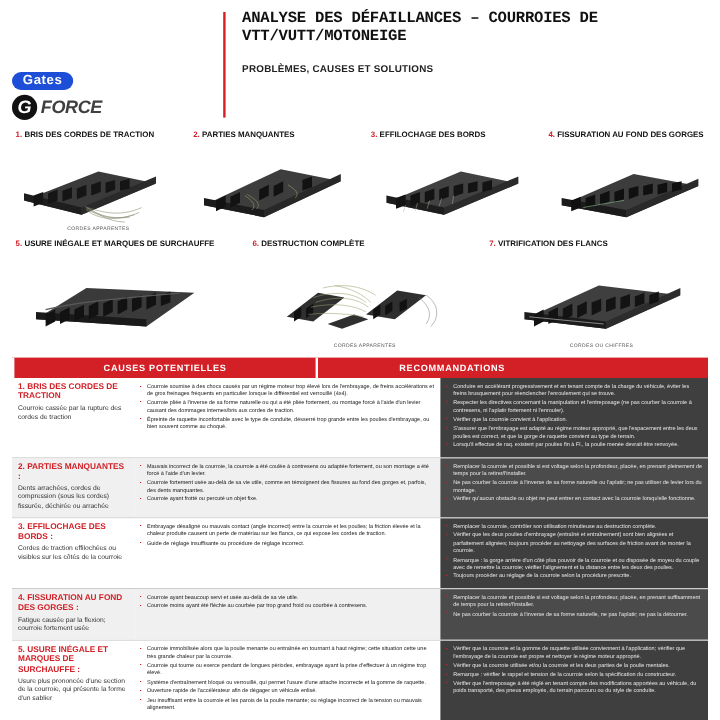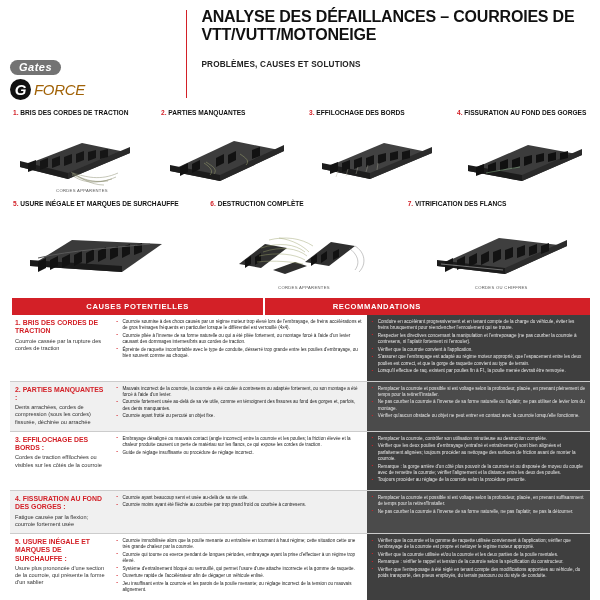--- a/index.html
+++ b/index.html
@@ -10,42 +10,43 @@
     font-family: "Liberation Sans", sans-serif;
     color: #1a1a1a;
     overflow: hidden;
   }
   .page { width: 600px; height: 600px; position: relative; padding: 6px 8px 0 8px; }
 
   
   .header { display: flex; align-items: flex-start; gap: 8px; padding: 2px 2px 4px 2px; }
   .brand { width: 168px; flex: 0 0 168px; padding-top: 4px; }
   .gates-logo {
-    display: inline-block; background: #737373; color: #fff;
-    font-style: italic; font-weight: bold; font-size: 11px;
+    display: inline-block; background: #1d4ed8; color: #fff;
+    font-weight: bold; font-size: 11px;
     padding: 1px 9px 2px 9px; border-radius: 9px; letter-spacing: .5px; margin-top: 48px;
   }
   .gforce {
     margin-top: 4px; display: flex; align-items: center; gap: 3px;
   }
   .gforce-g {
     width: 21px; height: 21px; border-radius: 50%;
     background: #111; color: #fff; font-weight: bold; font-size: 15px;
     display: flex; align-items: center; justify-content: center;
     font-style: italic;
   }
   .gforce-text {
-    font-weight: normal; font-style: italic; font-size: 15px; color: #a16207;
+    font-weight: bold; font-style: italic; font-size: 15px; color: #404040;
     letter-spacing: -0.3px;
   }
   .vline { width: 2px; background: #d32027; align-self: stretch; margin-top: 2px; margin-bottom: 2px; }
   .titles { flex: 1 1 auto; padding-left: 6px; }
   .title-main {
-    font-weight: bold; font-size: 16px; line-height: 1.12; letter-spacing: -0.2px;
+    font-weight: bold; font-size: 13px; line-height: 1.12; letter-spacing: -0.2px;
     color: #111;
+    font-family: Liberation Mono, monospace;
   }
   .title-sub {
     font-size: 8.2px; font-weight: bold; color: #222; margin-top: 16px; letter-spacing: .2px;
   }
 
   
   .figs { padding: 2px 2px 0 2px; }
   .fig-row { display: flex; gap: 4px; }
   .fig-row.r1 > .fig { width: 25%; }
   .fig-row.r2 > .fig { width: 33.33%; }

